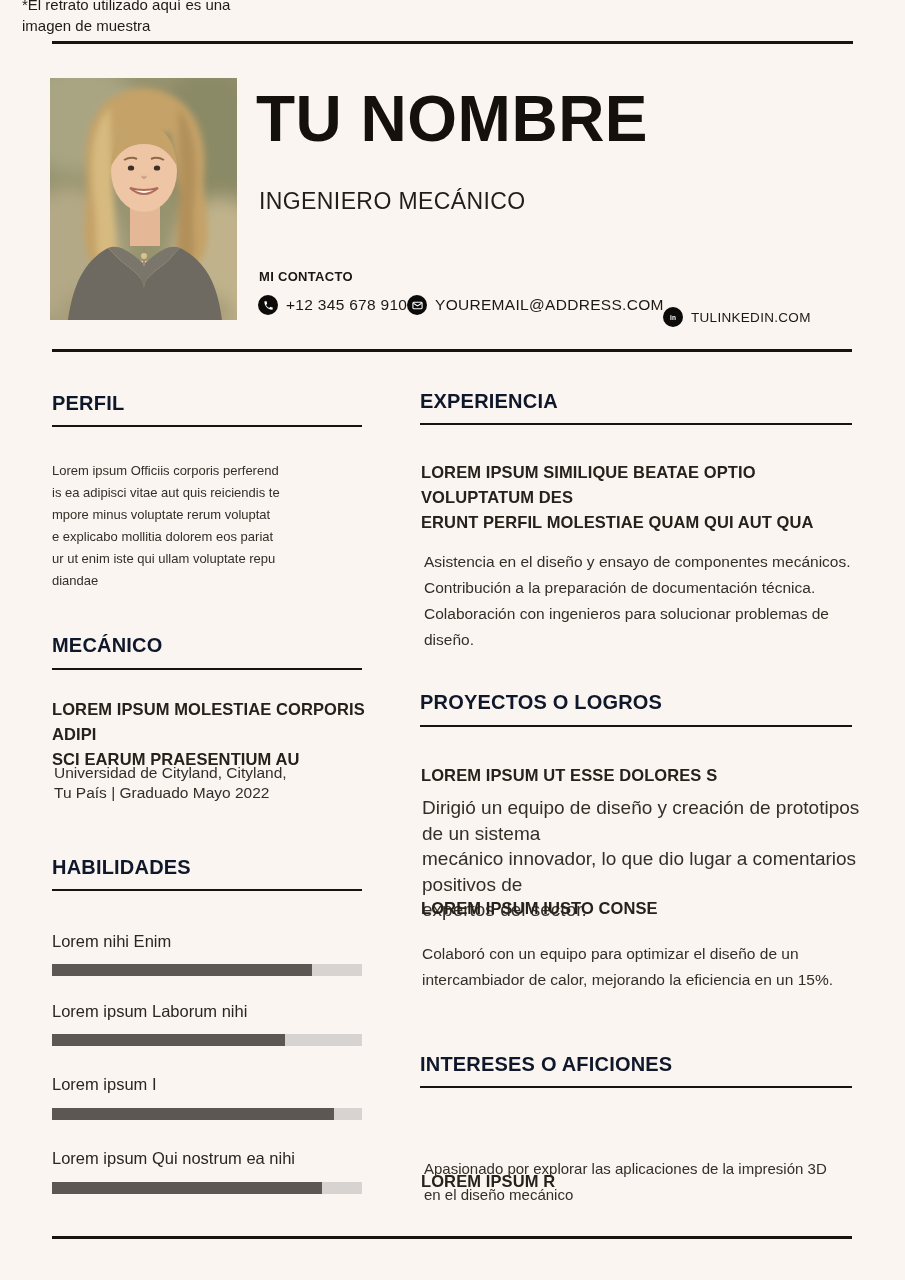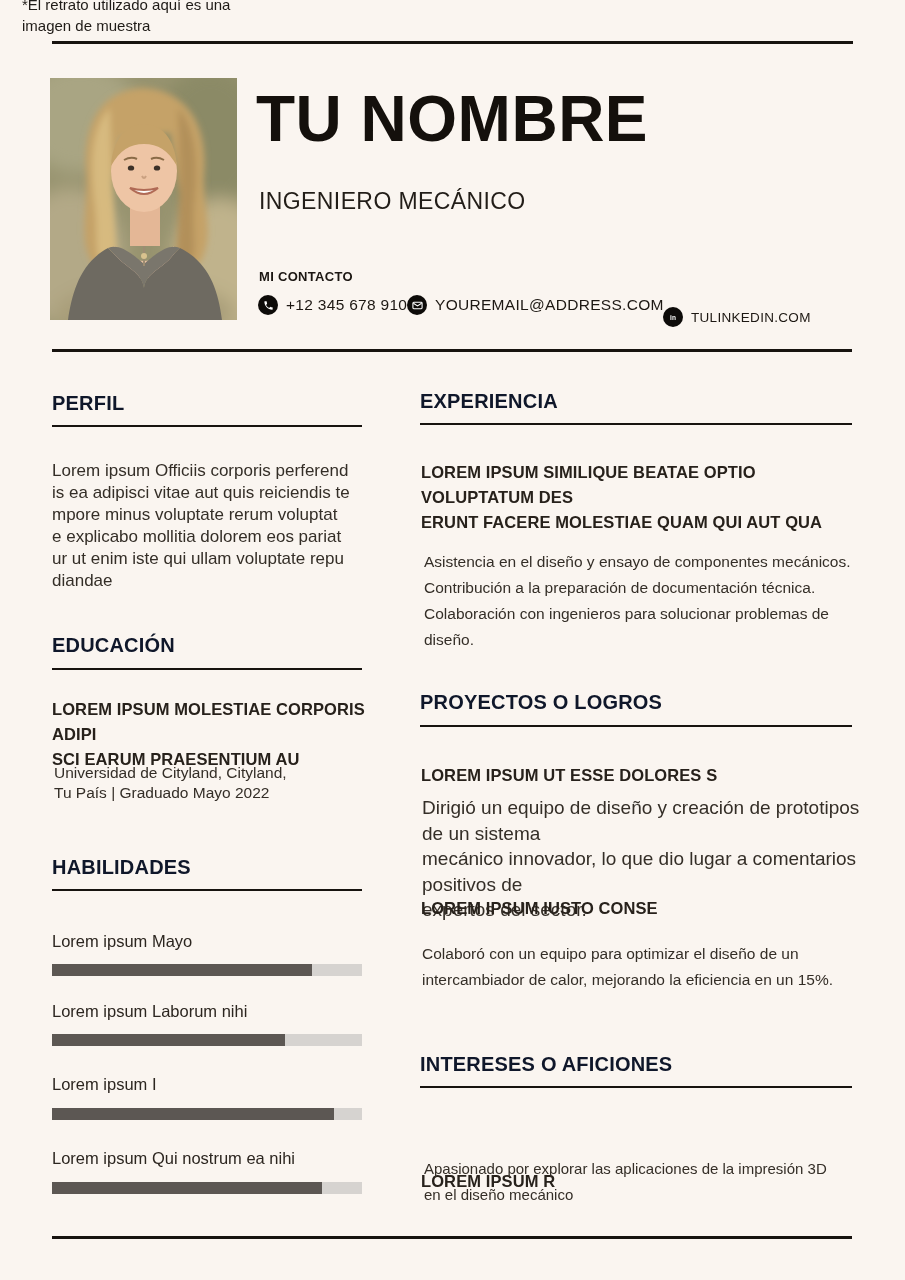--- a/index.html
+++ b/index.html
@@ -30,21 +30,21 @@
     display:flex; align-items:center; justify-content:center; flex:0 0 auto;
   }
   .contact-text { font-size:15.5px; letter-spacing:0.3px; color:#1d1813; }
   .contact-text.small { font-size:13.5px; }
 
   .sec-title { position:absolute; font-size:20px; font-weight:700; letter-spacing:0.2px; color:#0f172a; }
   .sub-head { position:absolute; font-size:16.5px; font-weight:700; letter-spacing:0.1px; color:#27211b; line-height:25px; }
   .body-text { position:absolute; color:#342e27; }
 
   
-  .perfil-body { left:52px; top:460px; width:330px; font-size:17px; line-height:22px; }
+  .perfil-body { left:52px; top:460px; width:330px; font-size:13px; line-height:22px; }
   .edu-degree  { left:52px; top:697px; width:330px; }
   .edu-school  { left:54px; top:763px; width:330px; font-size:15.5px; line-height:19.5px; }
   .skill-label { position:absolute; left:52px; font-size:16.5px; color:#2c2620; }
   .skill-bar   { position:absolute; left:52px; width:310px; height:12px; background:#d6d3d0; }
   .skill-fill  { height:100%; background:#5c5753; }
 
   
   .exp-jobtitle { left:421px; top:460px; width:445px; }
   .exp-body     { left:424px; top:549px; width:445px; font-size:15.5px; line-height:26px; }
   .proj-head1   { left:421px; top:763px; }
@@ -144,31 +144,31 @@
 
 <h2 class="sec-title" style="left:52px; top:392px;">PERFIL</h2>
 <div class="section-rule" style="left:52px; top:425px; width:310px;"></div>
 <div class="body-text perfil-body pre">Lorem ipsum Officiis corporis perferend
 is ea adipisci vitae aut quis reiciendis te
 mpore minus voluptate rerum voluptat
 e explicabo mollitia dolorem eos pariat
 ur ut enim iste qui ullam voluptate repu
 diandae</div>
 
-<h2 class="sec-title" style="left:52px; top:634px;">EDUCACIÓN</h2>
+<h2 class="sec-title" style="left:52px; top:634px;">MECÁNICO</h2>
 <div class="section-rule" style="left:52px; top:668px; width:310px;"></div>
 <div class="sub-head pre edu-degree">LOREM IPSUM MOLESTIAE CORPORIS ADIPI
 SCI EARUM PRAESENTIUM AU</div>
 <div class="body-text edu-school pre">Universidad de Cityland, Cityland,
 Tu País | Graduado Mayo 2022</div>
 
 <h2 class="sec-title" style="left:52px; top:856px;">HABILIDADES</h2>
 <div class="section-rule" style="left:52px; top:889px; width:310px;"></div>
 
-<div class="skill-label" style="top:932px;">Lorem ipsum Mayo</div>
+<div class="skill-label" style="top:932px;">Lorem nihi Enim</div>
 <div class="skill-bar" style="top:964px;">
     <div class="skill-fill" style="width: 84%;"></div>
   </div>
 
 <div class="skill-label" style="top:1002px;">Lorem ipsum Laborum nihi</div>
 <div class="skill-bar" style="top:1034px;">
     <div class="skill-fill" style="width: 75%;"></div>
   </div>
 
 <div class="skill-label" style="top:1075px;">Lorem ipsum I</div>
@@ -177,21 +177,21 @@
   </div>
 
 <div class="skill-label" style="top:1149px;">Lorem ipsum Qui nostrum ea nihi</div>
 <div class="skill-bar" style="top:1182px;">
     <div class="skill-fill" style="width: 87%;"></div>
   </div>
 
 <h2 class="sec-title" style="left:420px; top:390px;">EXPERIENCIA</h2>
 <div class="section-rule" style="left:420px; top:423px; width:432px;"></div>
 <div class="sub-head pre exp-jobtitle">LOREM IPSUM SIMILIQUE BEATAE OPTIO VOLUPTATUM DES
-ERUNT FACERE MOLESTIAE QUAM QUI AUT QUA</div>
+ERUNT PERFIL MOLESTIAE QUAM QUI AUT QUA</div>
 <div class="body-text exp-body pre">Asistencia en el diseño y ensayo de componentes mecánicos.
 Contribución a la preparación de documentación técnica.
 Colaboración con ingenieros para solucionar problemas de diseño.</div>
 
 <h2 class="sec-title" style="left:420px; top:691px;">PROYECTOS O LOGROS</h2>
 <div class="section-rule" style="left:420px; top:725px; width:432px;"></div>
 <div class="sub-head proj-head1">LOREM IPSUM UT ESSE DOLORES S</div>
 <div class="body-text proj-body1 pre">Dirigió un equipo de diseño y creación de prototipos de un sistema
 mecánico innovador, lo que dio lugar a comentarios positivos de
 expertos del sector.</div>

